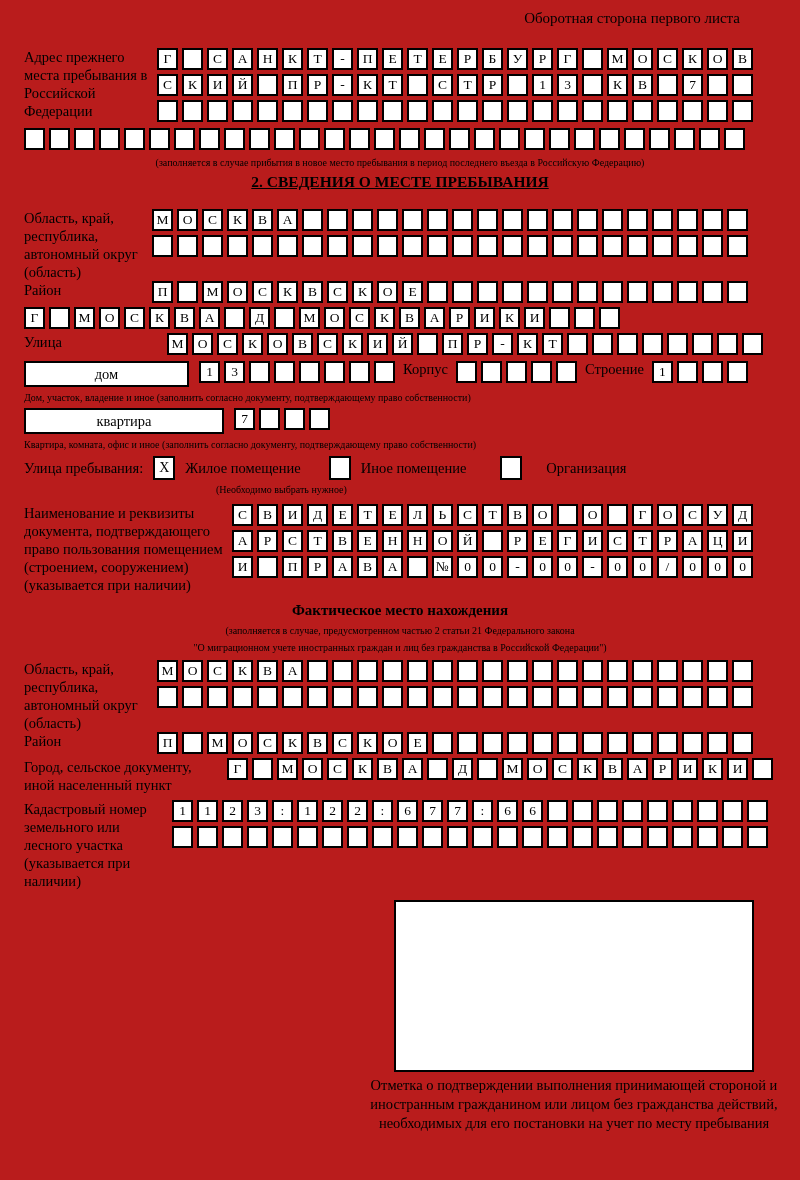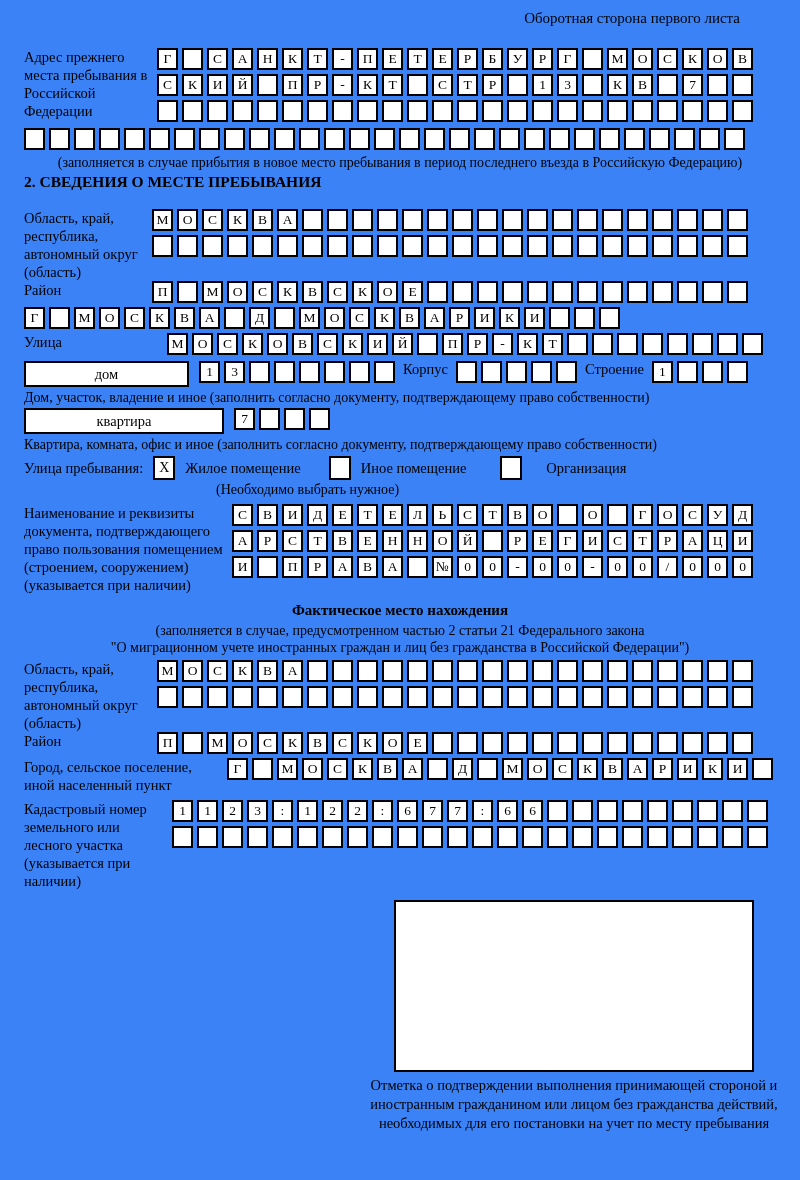--- a/index.html
+++ b/index.html
@@ -2,21 +2,21 @@
 <html><head>
 <meta charset="utf-8">
 <style>
   html,body{margin:0;padding:0;background:#fff;}
   .page{
     position:relative;
     width:800px;height:1180px;
     box-sizing:border-box;
     padding:10px 24px 8px 24px;
     font-family:"Liberation Serif","DejaVu Serif",serif;
-    color:#000;background:#3b82f6;
+    color:#000;background:#b91c1c;
     overflow:hidden;
   }
   .header-note{
     text-align:right;
     padding-right:36px;
     font-size:15px;
     height:18px;
     margin-bottom:20px;
   }
   .field{display:flex;align-items:flex-start;}
@@ -33,25 +33,25 @@
   .cell-row{display:flex;column-gap:4px;margin-bottom:4px;}
   .cell{
     box-sizing:border-box;
     width:21px;height:22px;
     border:2px solid #000;
     display:flex;align-items:center;justify-content:center;
     font-size:13.5px;line-height:1;
     background:#fff;
     flex-shrink:0;
   }
-  .note{font-size:14px;line-height:17px;}
+  .note{font-size:10px;line-height:17px;}
   .note.center{text-align:center;}
   .section-title{
-    font-weight:bold;font-size:15.5px;
-    height:20px;margin-top:2px;margin-bottom:16px;
+    text-align:center;font-weight:bold;font-size:15.5px;
+    height:20px;margin-top:2px;margin-bottom:16px;text-decoration:underline;
   }
   .inline-row{display:flex;align-items:flex-start;margin-top:2px;height:28px;}
   .label-box{
     box-sizing:border-box;
     border:2px solid #000;height:26px;
     display:flex;align-items:center;justify-content:center;
     font-size:14.5px;background:#fff;flex-shrink:0;
   }
   .label-box.dom{width:165px;margin-right:10px;}
   .label-box.kvartira{width:200px;margin-right:10px;}
@@ -563,21 +563,21 @@
         <div class="cell"></div>
         <div class="cell"></div>
         <div class="cell"></div>
         <div class="cell"></div>
         <div class="cell"></div>
         <div class="cell"></div>
       </div>
   </div>
 
   <div class="field">
-    <div class="field-label w195">Город, сельское поселение, иной населенный пункт</div>
+    <div class="field-label w195">Город, сельское документу, иной населенный пункт</div>
     <div class="cell-row">
         <div class="cell">Г</div>
         <div class="cell"></div>
         <div class="cell">М</div>
         <div class="cell">О</div>
         <div class="cell">С</div>
         <div class="cell">К</div>
         <div class="cell">В</div>
         <div class="cell">А</div>
         <div class="cell"></div>

